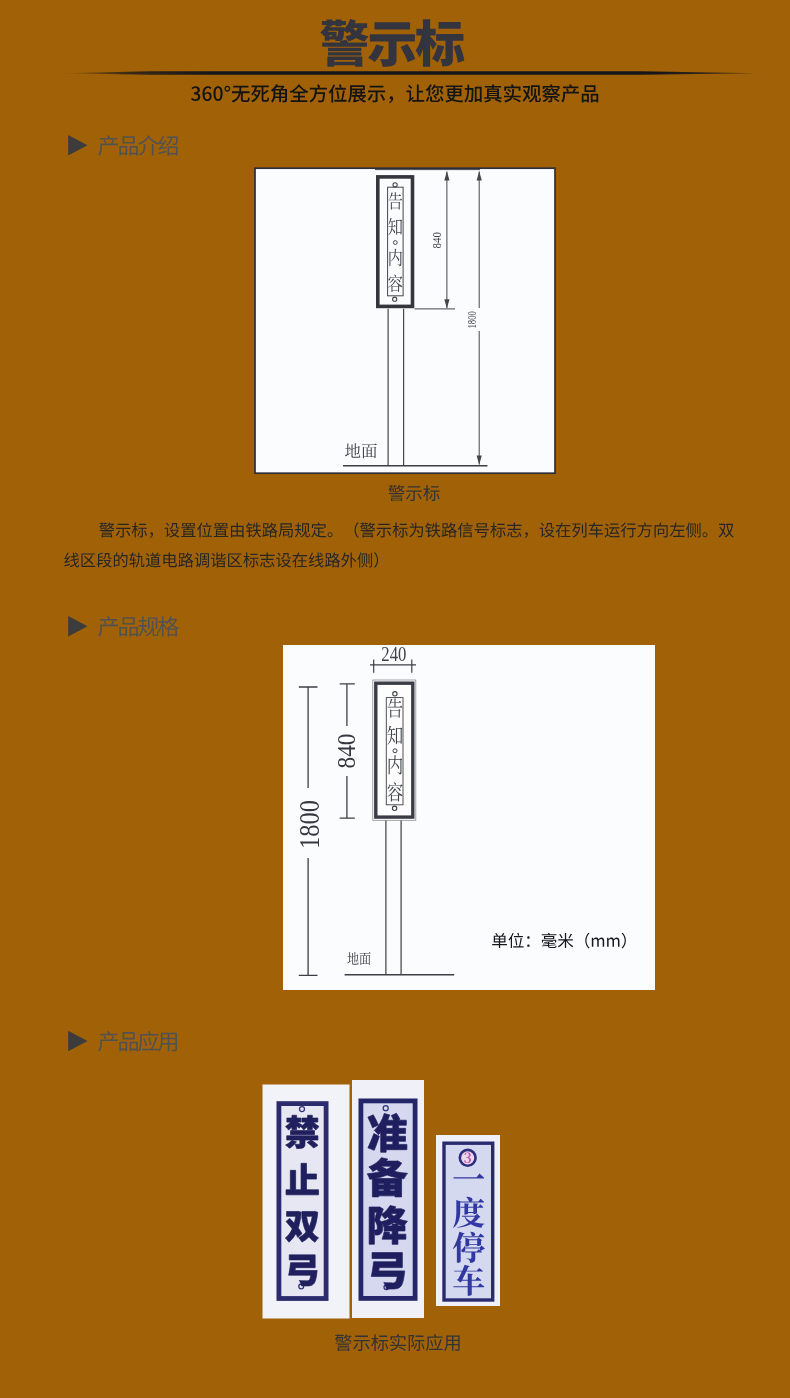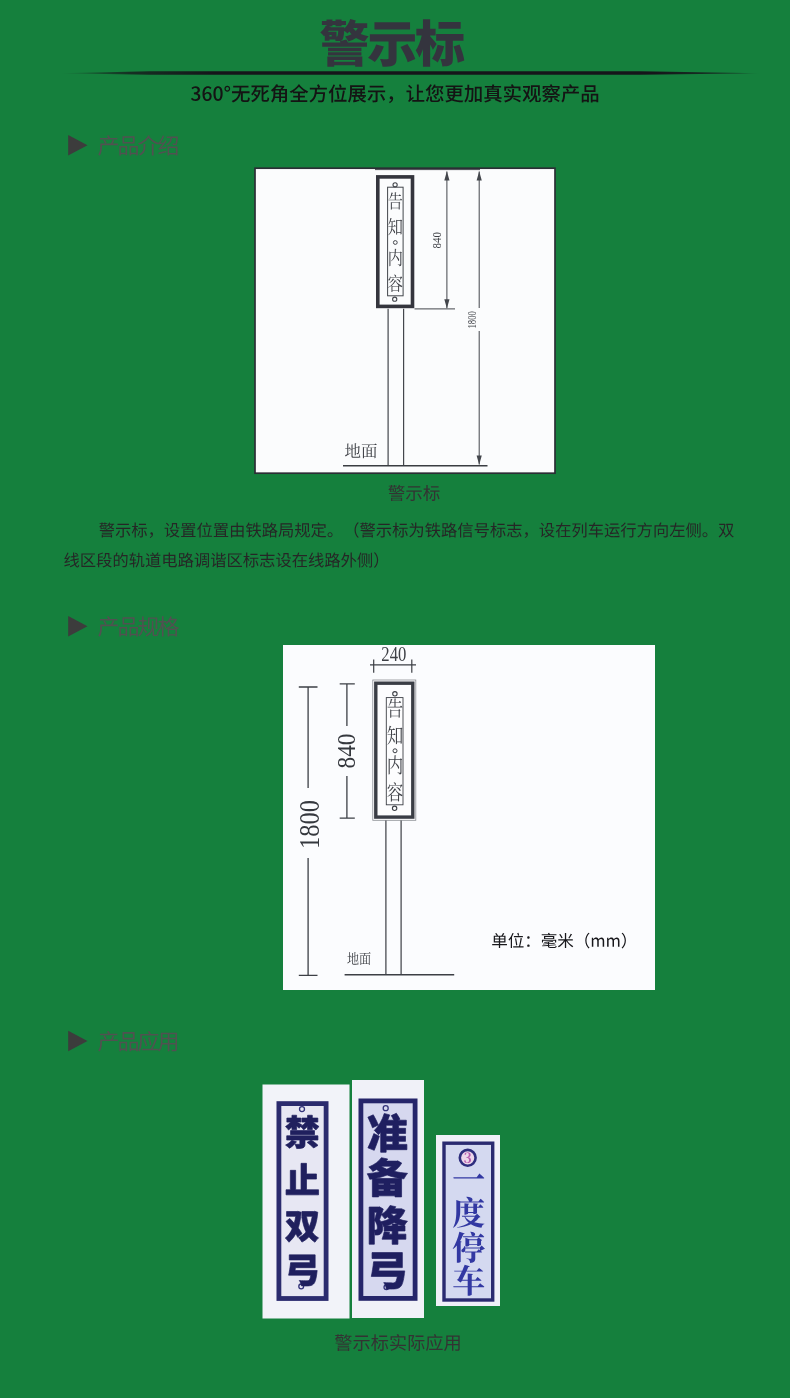--- a/index.html
+++ b/index.html
@@ -1,15 +1,15 @@
 <!DOCTYPE html>
 <html><head><meta charset="utf-8"><title>警示标</title>
 <style>
 html,body{margin:0;padding:0;background:#ffffff}
-#page{position:relative;width:790px;height:1398px;overflow:hidden;background:#15803d;font-family:"Liberation Sans",sans-serif}
+#page{position:relative;width:790px;height:1398px;overflow:hidden;background:#a16207;font-family:"Liberation Sans",sans-serif}
 #page svg{position:absolute;top:0;left:0}
 </style></head>
 <body>
 <div id="page">
 <svg width="790" height="1398" viewBox="0 0 790 1398">
 
 <g transform="translate(319.5 62.0) scale(0.05 -0.05)">
         <path d="M171 197V129H838V197ZM171 285V217H838V285ZM157 111V-93H294V-64H713V-93H856V111ZM294 6V41H713V6ZM408 414 419 392H54V305H950V392H568C559 411 547 431 536 448ZM123 723C103 678 68 629 15 591C38 576 73 541 89 517L105 531V424H199V448H316C318 437 320 427 320 418C354 417 385 418 403 421C425 424 445 431 461 452C478 473 487 522 494 625C518 608 545 586 559 572C572 583 584 596 596 609C610 589 625 570 641 553C604 534 560 519 511 509C532 486 566 437 578 411C636 429 688 451 732 479C782 447 840 424 907 408C922 440 956 488 982 514C923 523 869 539 823 560C851 595 873 635 888 682H954V776H704C712 794 719 812 726 831L614 858C591 786 550 719 497 669V695H223L227 705L181 713H258V739H321V714H441V739H530V820H441V852H321V820H258V851H140V820H48V739H140V720ZM764 682C755 659 742 639 727 621C706 639 687 660 672 682ZM375 624C371 555 365 526 358 515C353 509 347 506 340 506V604H171L185 624ZM199 542H244V510H199Z M1133 352C1100 253 1038 148 971 85C1009 66 1075 24 1106 -2C1172 73 1244 195 1287 312ZM1620 302C1680 204 1744 76 1764 -6L1916 60C1890 146 1820 267 1758 359ZM1099 796V652H1811V796ZM1007 556V411H1381V74C1381 60 1374 56 1355 56C1336 55 1262 56 1211 59C1232 16 1255 -51 1262 -96C1349 -96 1419 -93 1472 -71C1525 -48 1541 -7 1541 70V411H1908V556Z M2380 801V666H2824V801ZM2681 310C2722 204 2758 69 2766 -16L2896 32C2885 118 2844 248 2800 351ZM2362 346C2340 244 2300 134 2251 66C2282 50 2338 13 2364 -8C2414 71 2464 198 2492 316ZM2333 562V427H2519V74C2519 62 2515 59 2503 59C2490 59 2450 59 2417 61C2436 18 2453 -46 2457 -89C2524 -89 2575 -86 2616 -62C2658 -38 2667 3 2667 71V427H2880V562ZM2069 855V666H1937V532H2043C2021 427 1977 303 1924 233C1949 194 1983 129 1995 89C2023 132 2048 190 2069 255V-95H2213V349C2235 312 2255 275 2268 247L2343 361C2325 384 2242 484 2213 514V532H2322V666H2213V855Z" fill="#34343e"></path>
       </g>
 

